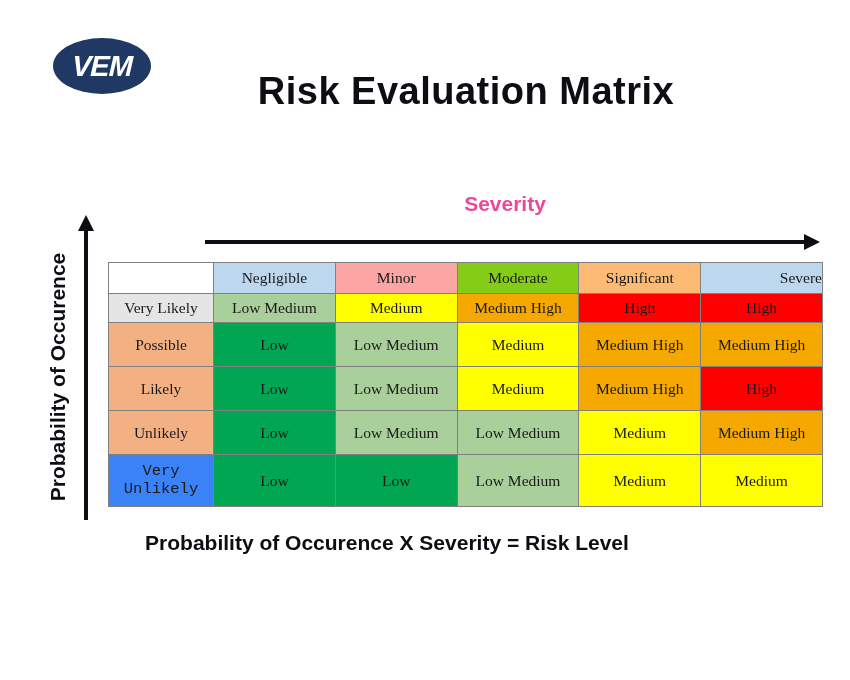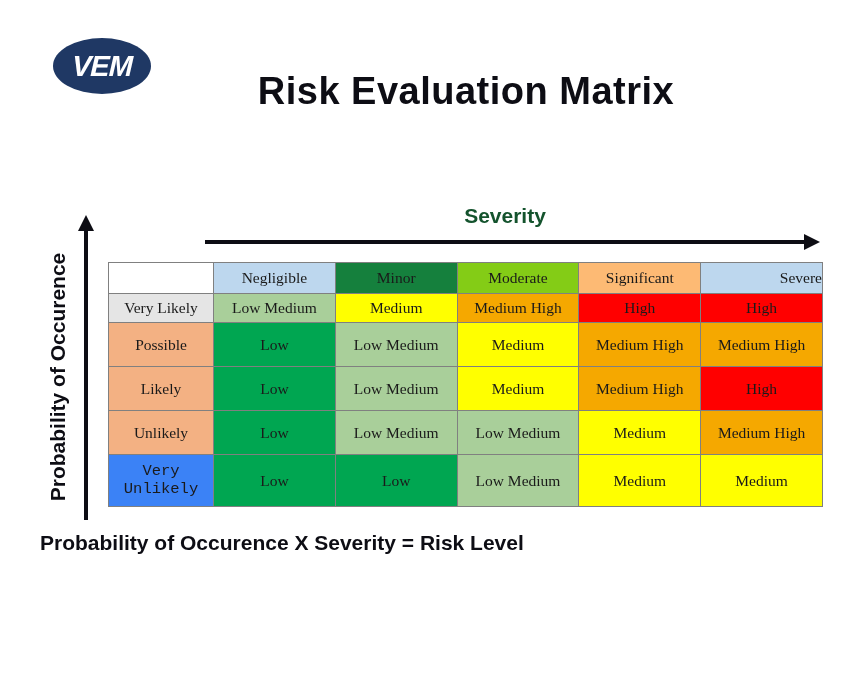--- a/index.html
+++ b/index.html
@@ -63,22 +63,21 @@
   
   #severity-label {
     position: absolute;
     left: 180px;
     top: 192px;
     width: 650px;
     text-align: center;
     font-family: "Liberation Sans", sans-serif;
     font-weight: bold;
     font-size: 21px;
-    color: #14532d;
-    margin-top: 12px;
+    color: #ec4899;
   }
   #severity-arrow {
     position: absolute;
     left: 205px;
     top: 234px;
     width: 615px;
     height: 16px;
   }
   #severity-arrow .shaft {
     position: absolute;
@@ -190,21 +189,21 @@
 <div id="probability-arrow">
   <div class="shaft"></div>
   <div class="head"></div>
 </div>
 
 <table id="matrix">
   <thead>
     <tr>
       <th class="corner-cell"></th>
     <th style="background: rgb(189, 215, 238); margin-left: 8px;">Negligible</th>
-        <th style="background: #15803d;">Minor</th>
+        <th style="background: #fca5a5;">Minor</th>
         <th style="background: #84cc16;">Moderate</th>
         <th style="background: #fdba74;">Significant</th>
         <th style="background: rgb(189, 215, 238); text-align: right;">Severe</th>
       </tr>
   </thead>
   <tbody>
       <tr class="row-first">
         <td class="prob-cell" style="background: #e5e5e5;">Very Likely</td>
         <td style="background: rgb(169, 207, 154);">Low Medium</td>
         <td style="background: rgb(255, 255, 0);">Medium</td>
@@ -240,15 +239,15 @@
         <td class="prob-cell" style="background: #3b82f6; font-family: Liberation Mono, monospace;">Very<br>Unlikely</td>
         <td style="background: rgb(0, 166, 81);">Low</td>
         <td style="background: rgb(0, 166, 81);">Low</td>
         <td style="background: rgb(169, 207, 154);">Low Medium</td>
         <td style="background: rgb(255, 255, 0);">Medium</td>
         <td style="background: rgb(255, 255, 0);">Medium</td>
       </tr>
     </tbody>
 </table>
 
-<div id="caption-wrap" style="position:absolute; left:0; top:531px; width:734px; padding-left:40px; box-sizing:border-box;">
+<div id="caption-wrap" style="position:absolute; left:0; top:531px; width:734px; text-align:center; padding-left:40px; box-sizing:border-box;">
   <span style="font-family:&quot;Liberation Sans&quot;, sans-serif; font-weight:bold; font-size:21px; color:#0d0d14;">Probability of Occurence X Severity = Risk Level</span>
 </div>
 
 </body></html>

